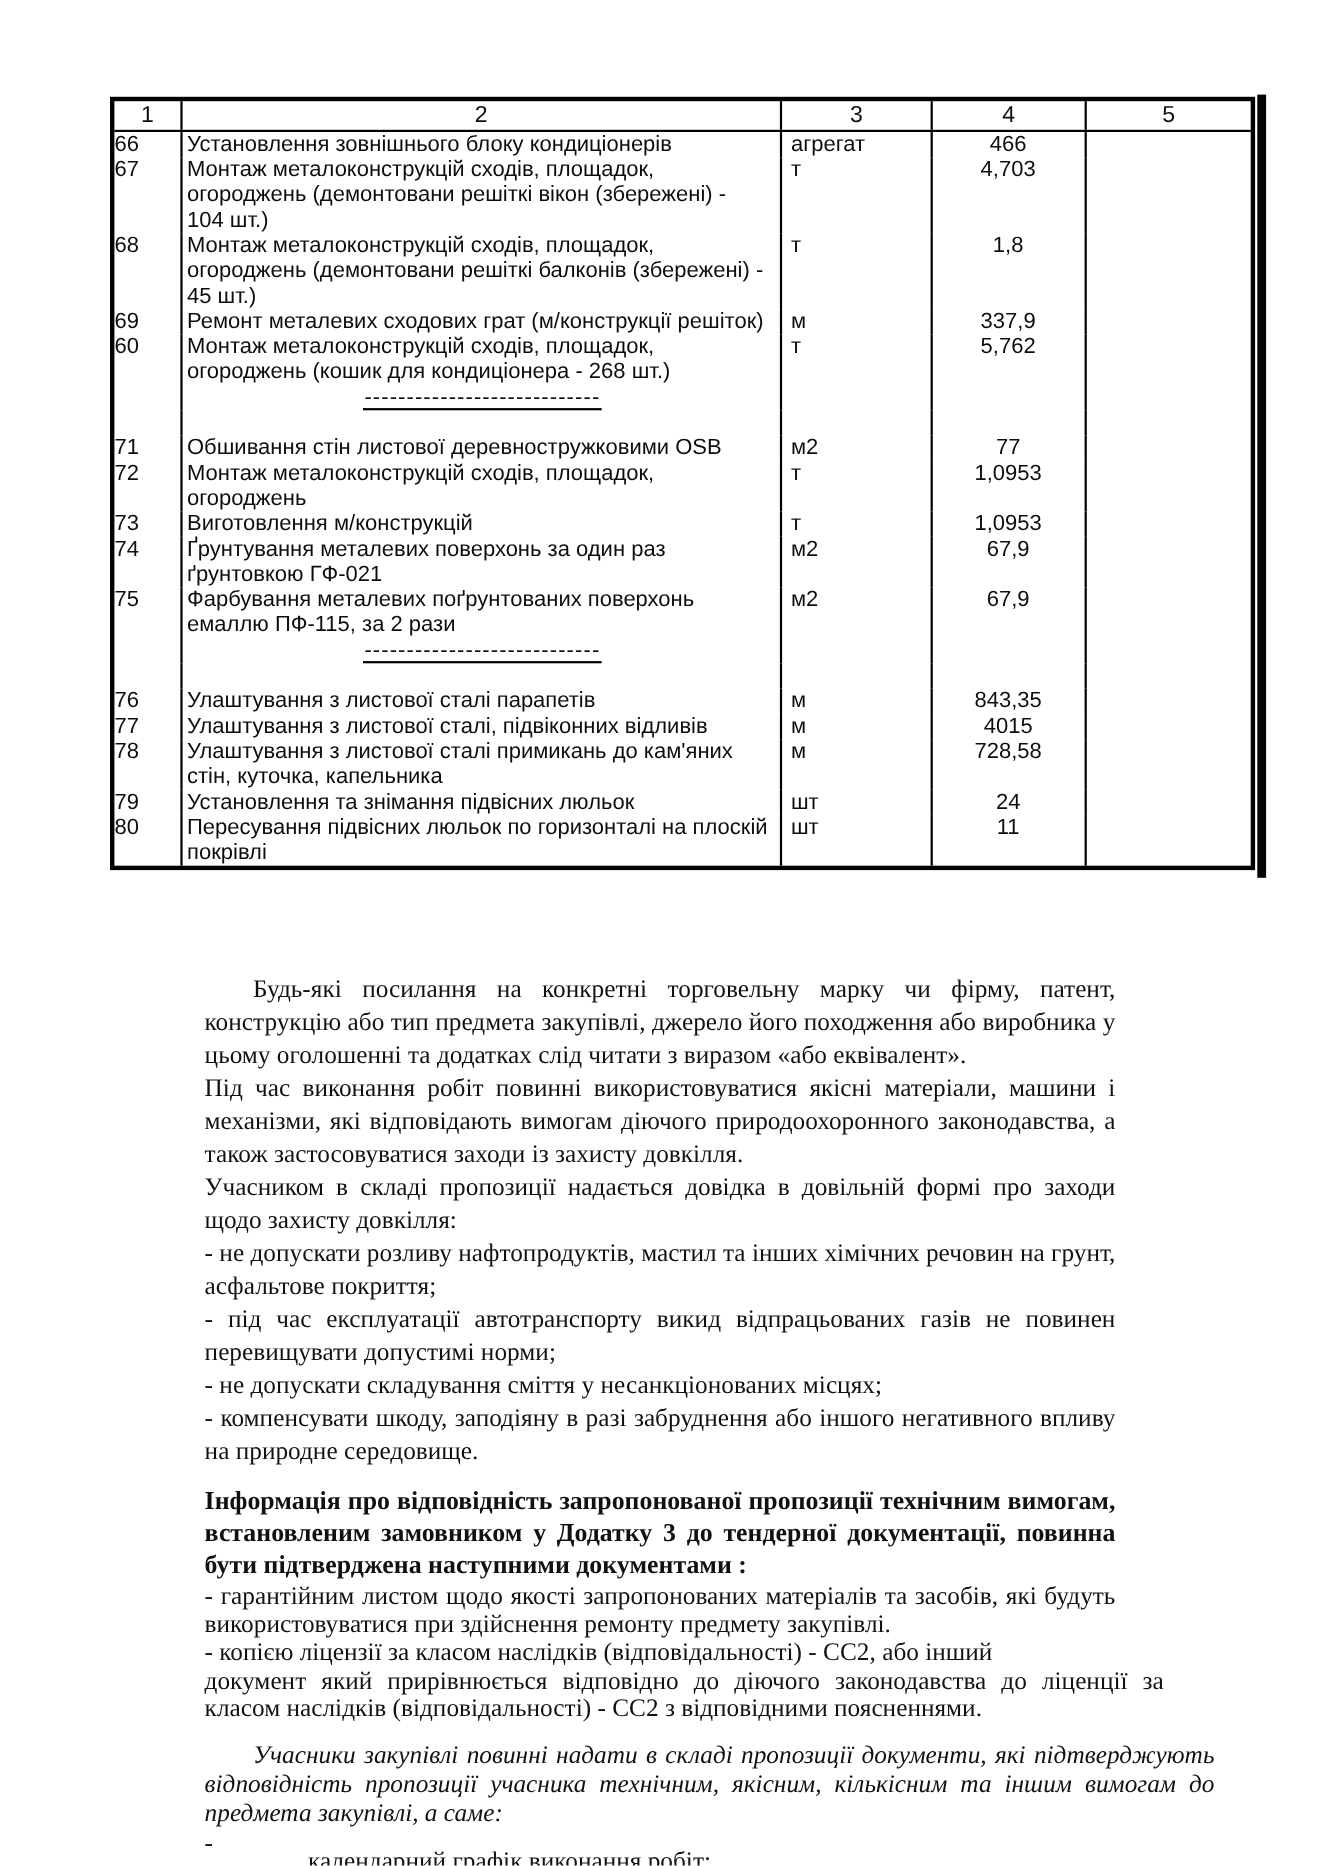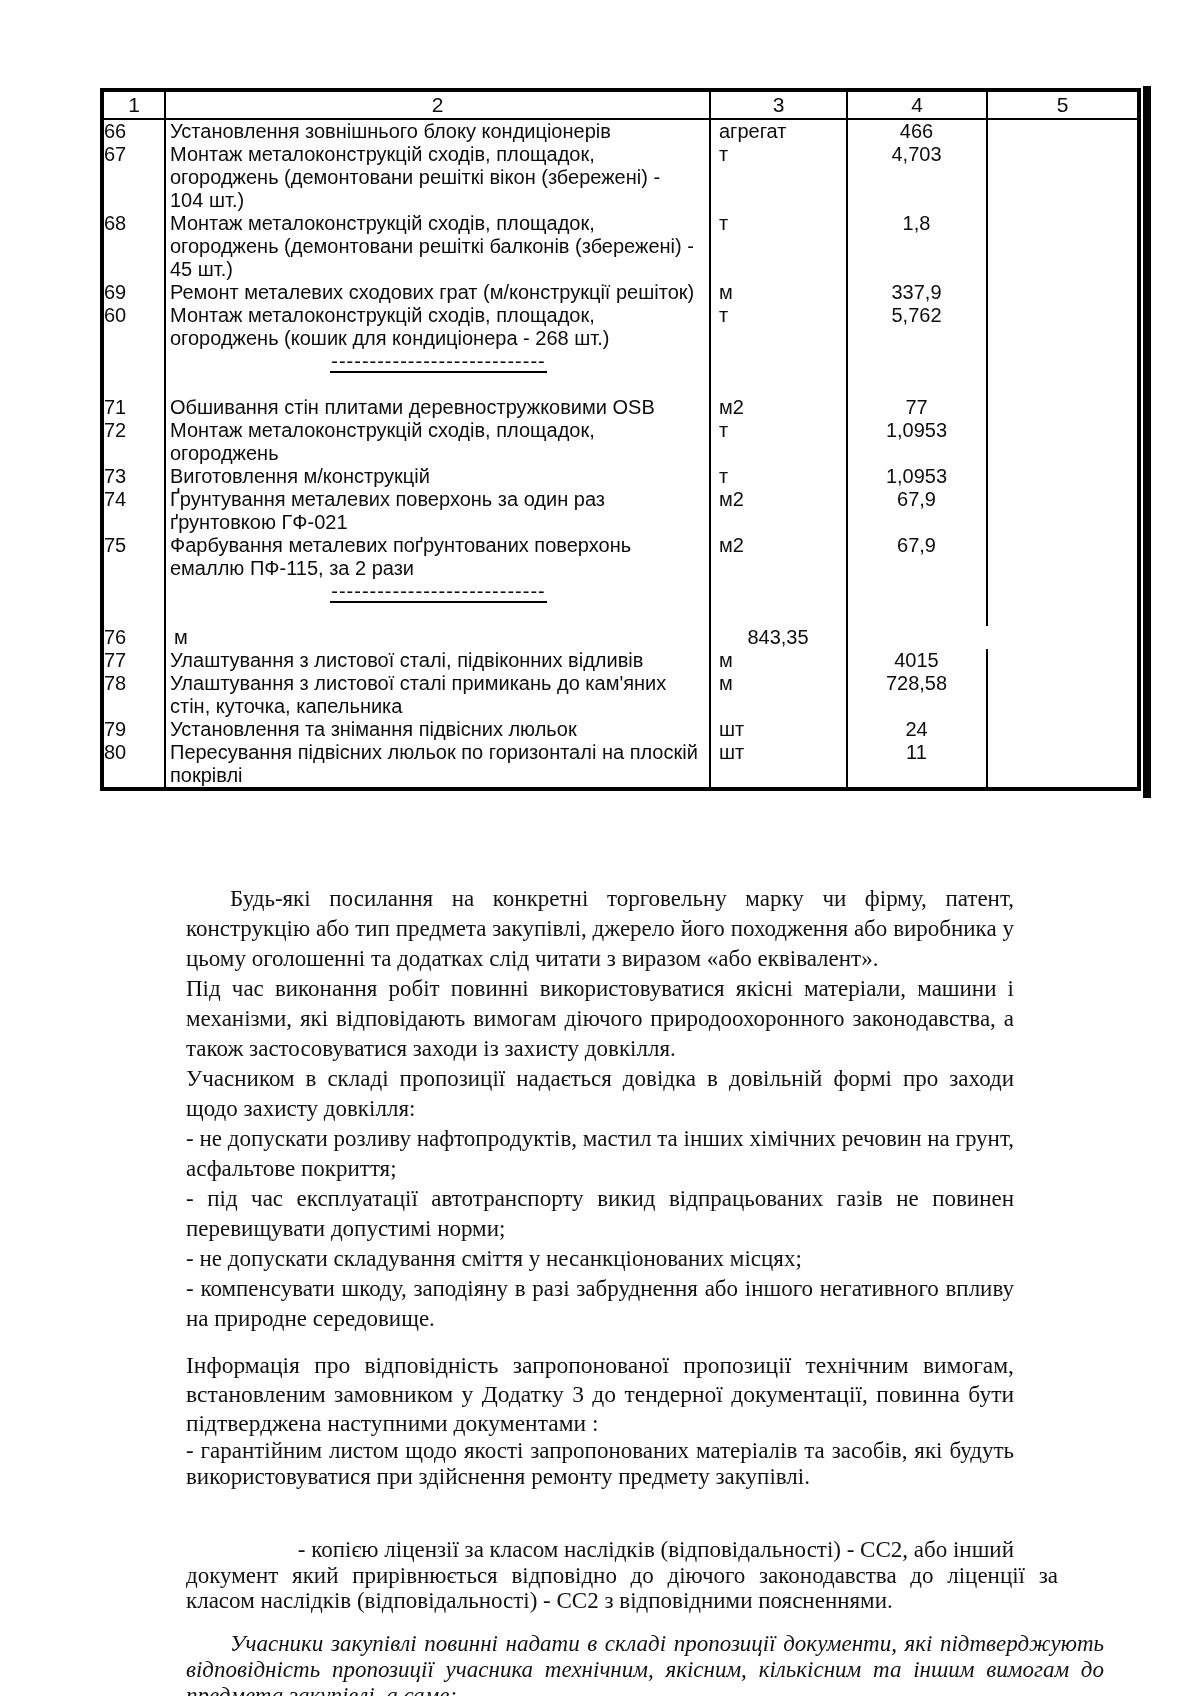--- a/index.html
+++ b/index.html
@@ -26,23 +26,23 @@
   .divcell { text-align:center; }
   .divider-mark { display:inline-block; border-bottom:2px solid #000; letter-spacing:1px;
                   line-height:20px; padding:0 1px; }
 
   
   .texts { position:absolute; left:186px; top:884px; width:828px;
            font-size:23px; line-height:30px; }
   .texts p { margin:0; text-align:justify; }
   .ind { text-indent:44px; }
   .gap { height:17px; }
-  .heading { font-weight:normal; font-size:23.5px; line-height:29px; }
+  .heading { font-weight:bold; font-size:23.5px; line-height:29px; }
   .tight { line-height:25.5px; }
-  .p10a { display:block; text-align:right;margin-top:48px; }
+  .p10a { display:block; text-align:left; }
   .p10b { display:block; width:872px; text-align:justify; }
   .italic-par { font-style:italic; width:918px; line-height:26px; }
   .list { width:918px; }
   .li { display:flex; line-height:30px; }
   .li .dash { width:94px; flex:0 0 94px; }
   .li .li-text { flex:1;margin-top:16px; }
   .li-just { text-align:justify; text-align-last:justify; }
 </style>
 </head>
 <body>
@@ -109,21 +109,21 @@
   <div class="trow sp">
     <div class="c c1"></div>
       <div class="c c2"></div>
     <div class="c c3"></div>
       <div class="c c4"></div>
     <div class="c c5"></div>
   </div>
 
   <div class="trow">
     <div class="c c1">71</div>
-    <div class="c c2">Обшивання стін плитами деревностружковими OSB</div>
+    <div class="c c2">Обшивання стін листової деревностружковими OSB</div>
     <div class="c c3">м2</div>
     <div class="c c4">77</div>
     <div class="c c5"></div>
   </div>
   <div class="trow">
     <div class="c c1">72</div>
     <div class="c c2">Монтаж металоконструкцій сходів, площадок,
 огороджень</div>
     <div class="c c3">т</div>
     <div class="c c4">1,0953</div>
@@ -163,20 +163,21 @@
   <div class="trow sp">
     <div class="c c1"></div>
       <div class="c c2"></div>
     <div class="c c3"></div>
       <div class="c c4"></div>
     <div class="c c5"></div>
   </div>
 
   <div class="trow">
     <div class="c c1">76</div>
+    <div class="c c2">Улаштування з листової сталі парапетів</div>
     <div class="c c3">м</div>
     <div class="c c4">843,35</div>
     <div class="c c5"></div>
   </div>
   <div class="trow">
     <div class="c c1">77</div>
     <div class="c c2">Улаштування з листової сталі, підвіконних відливів</div>
     <div class="c c3">м</div>
     <div class="c c4">4015</div>
     <div class="c c5"></div>

